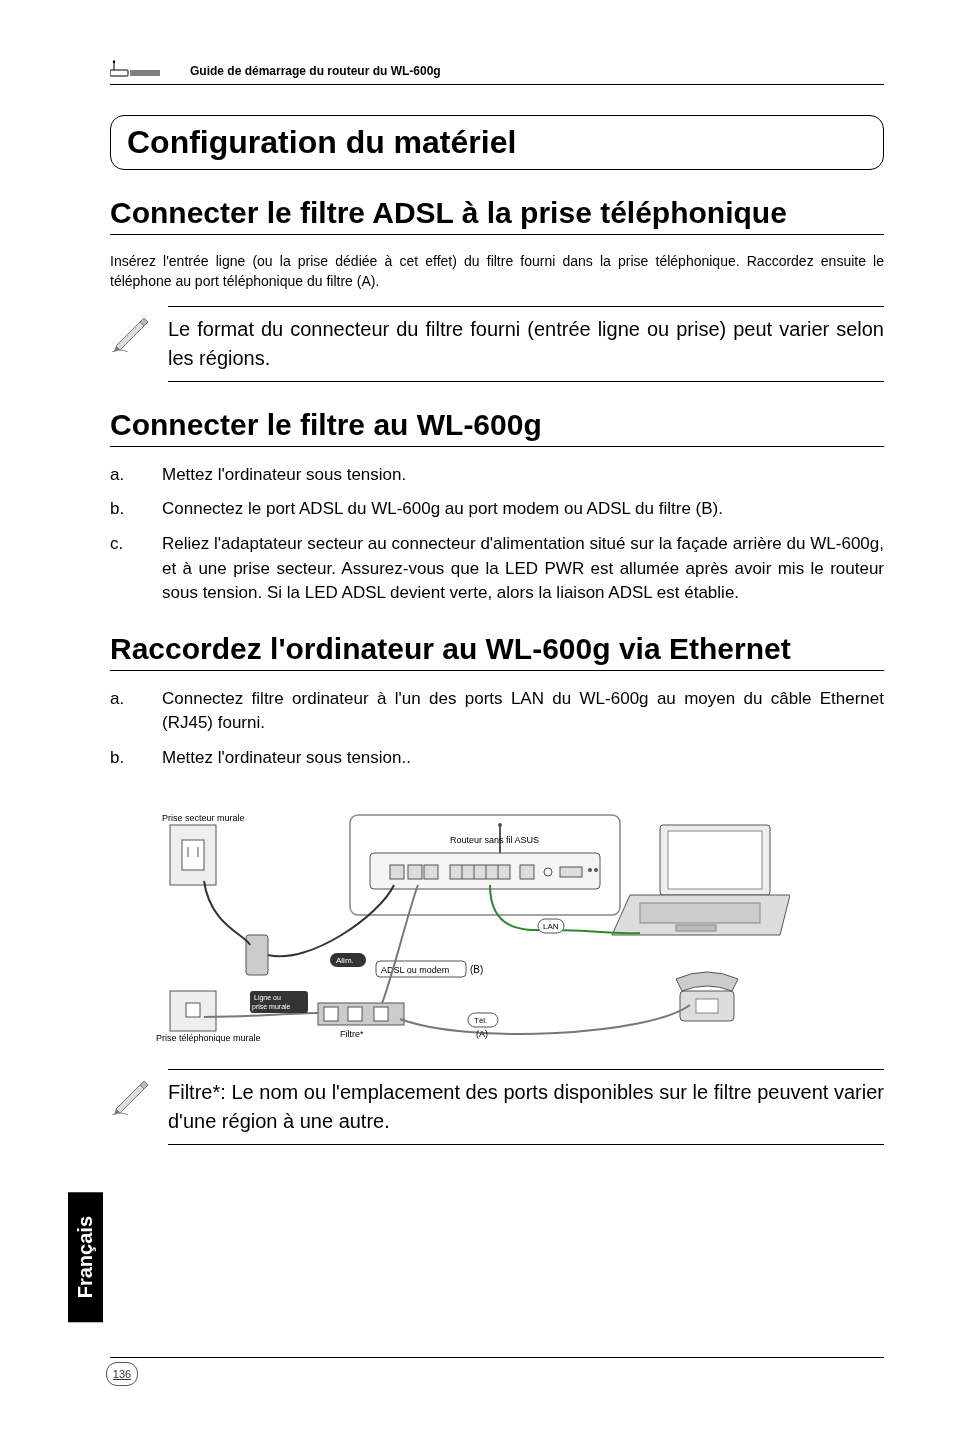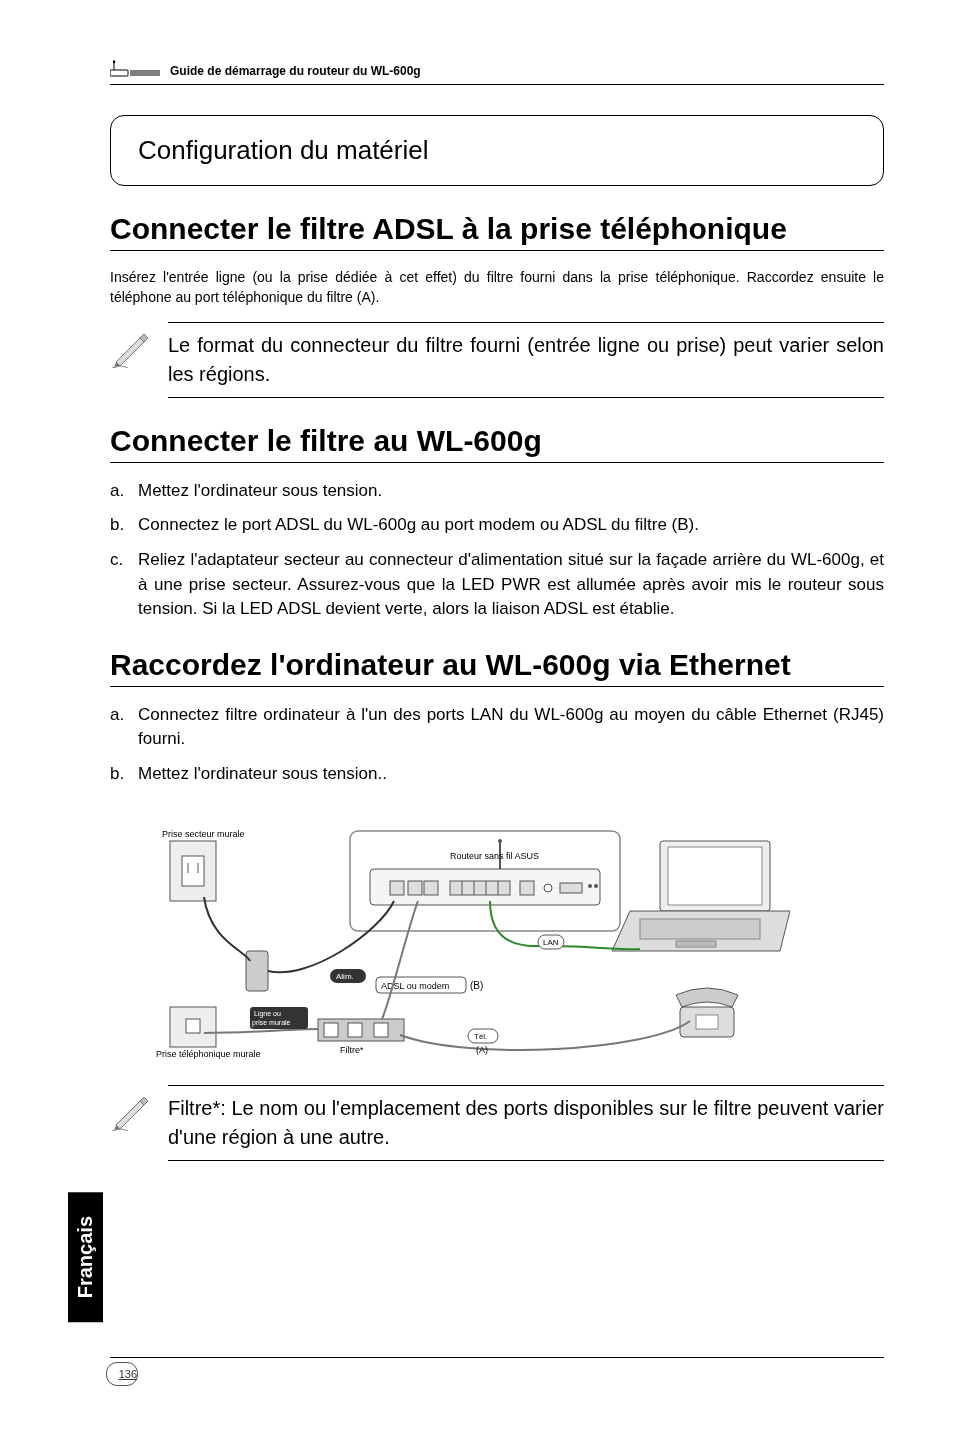--- a/index.html
+++ b/index.html
@@ -16,38 +16,39 @@
     padding: 60px 70px 40px 110px;
     box-sizing: border-box;
     position: relative;
   }
   .header-bar {
     display: flex;
     align-items: center;
     border-bottom: 1px solid #000;
     padding-bottom: 2px;
     margin-bottom: 30px;
+    gap: 20px;
   }
   .header-icon {
     margin-right: 8px;
   }
   .header-text {
     font-size: 12px;
     font-weight: bold;
   }
   .rounded-heading {
     border: 1.5px solid #000;
     border-radius: 14px;
     padding: 8px 16px;
     margin-bottom: 22px;
   }
   .rounded-heading h1 {
-    margin: 11px;
-    font-size: 26px;
-    font-weight: normal;
+    margin: 0;
+    font-size: 32px;
+    font-weight: bold;
   }
   h2 {
     font-size: 30px;
     font-weight: bold;
     border-bottom: 1.5px solid #000;
     padding-bottom: 4px;
     margin: 26px 0 16px 0;
   }
   p.body {
     font-size: 14px;
@@ -84,20 +85,21 @@
     line-height: 1.45;
     text-align: justify;
     margin-bottom: 10px;
     display: flex;
   }
   ol.lettered li .marker {
     flex: 0 0 28px;
   }
   ol.lettered li .litext {
     flex: 1;
+    margin-left: 24px;
   }
   .diagram-holder {
     margin: 14px 0 20px 40px;
     width: 640px;
   }
   .side-tab {
     position: absolute;
     left: 68px;
     bottom: 110px;
     background: #000;
@@ -111,21 +113,21 @@
   }
   .page-num-circle {
     position: absolute;
     left: 106px;
     bottom: 46px;
     width: 30px;
     height: 22px;
     border: 1px solid #555;
     border-radius: 11px;
     font-size: 11px;
-    text-align: right;
+    text-align: center;
     line-height: 22px;
     color: #333;
     text-decoration: underline;
   }
   .footer-rule {
     position: absolute;
     left: 110px;
     right: 70px;
     bottom: 74px;
     border-top: 1px solid #000;

